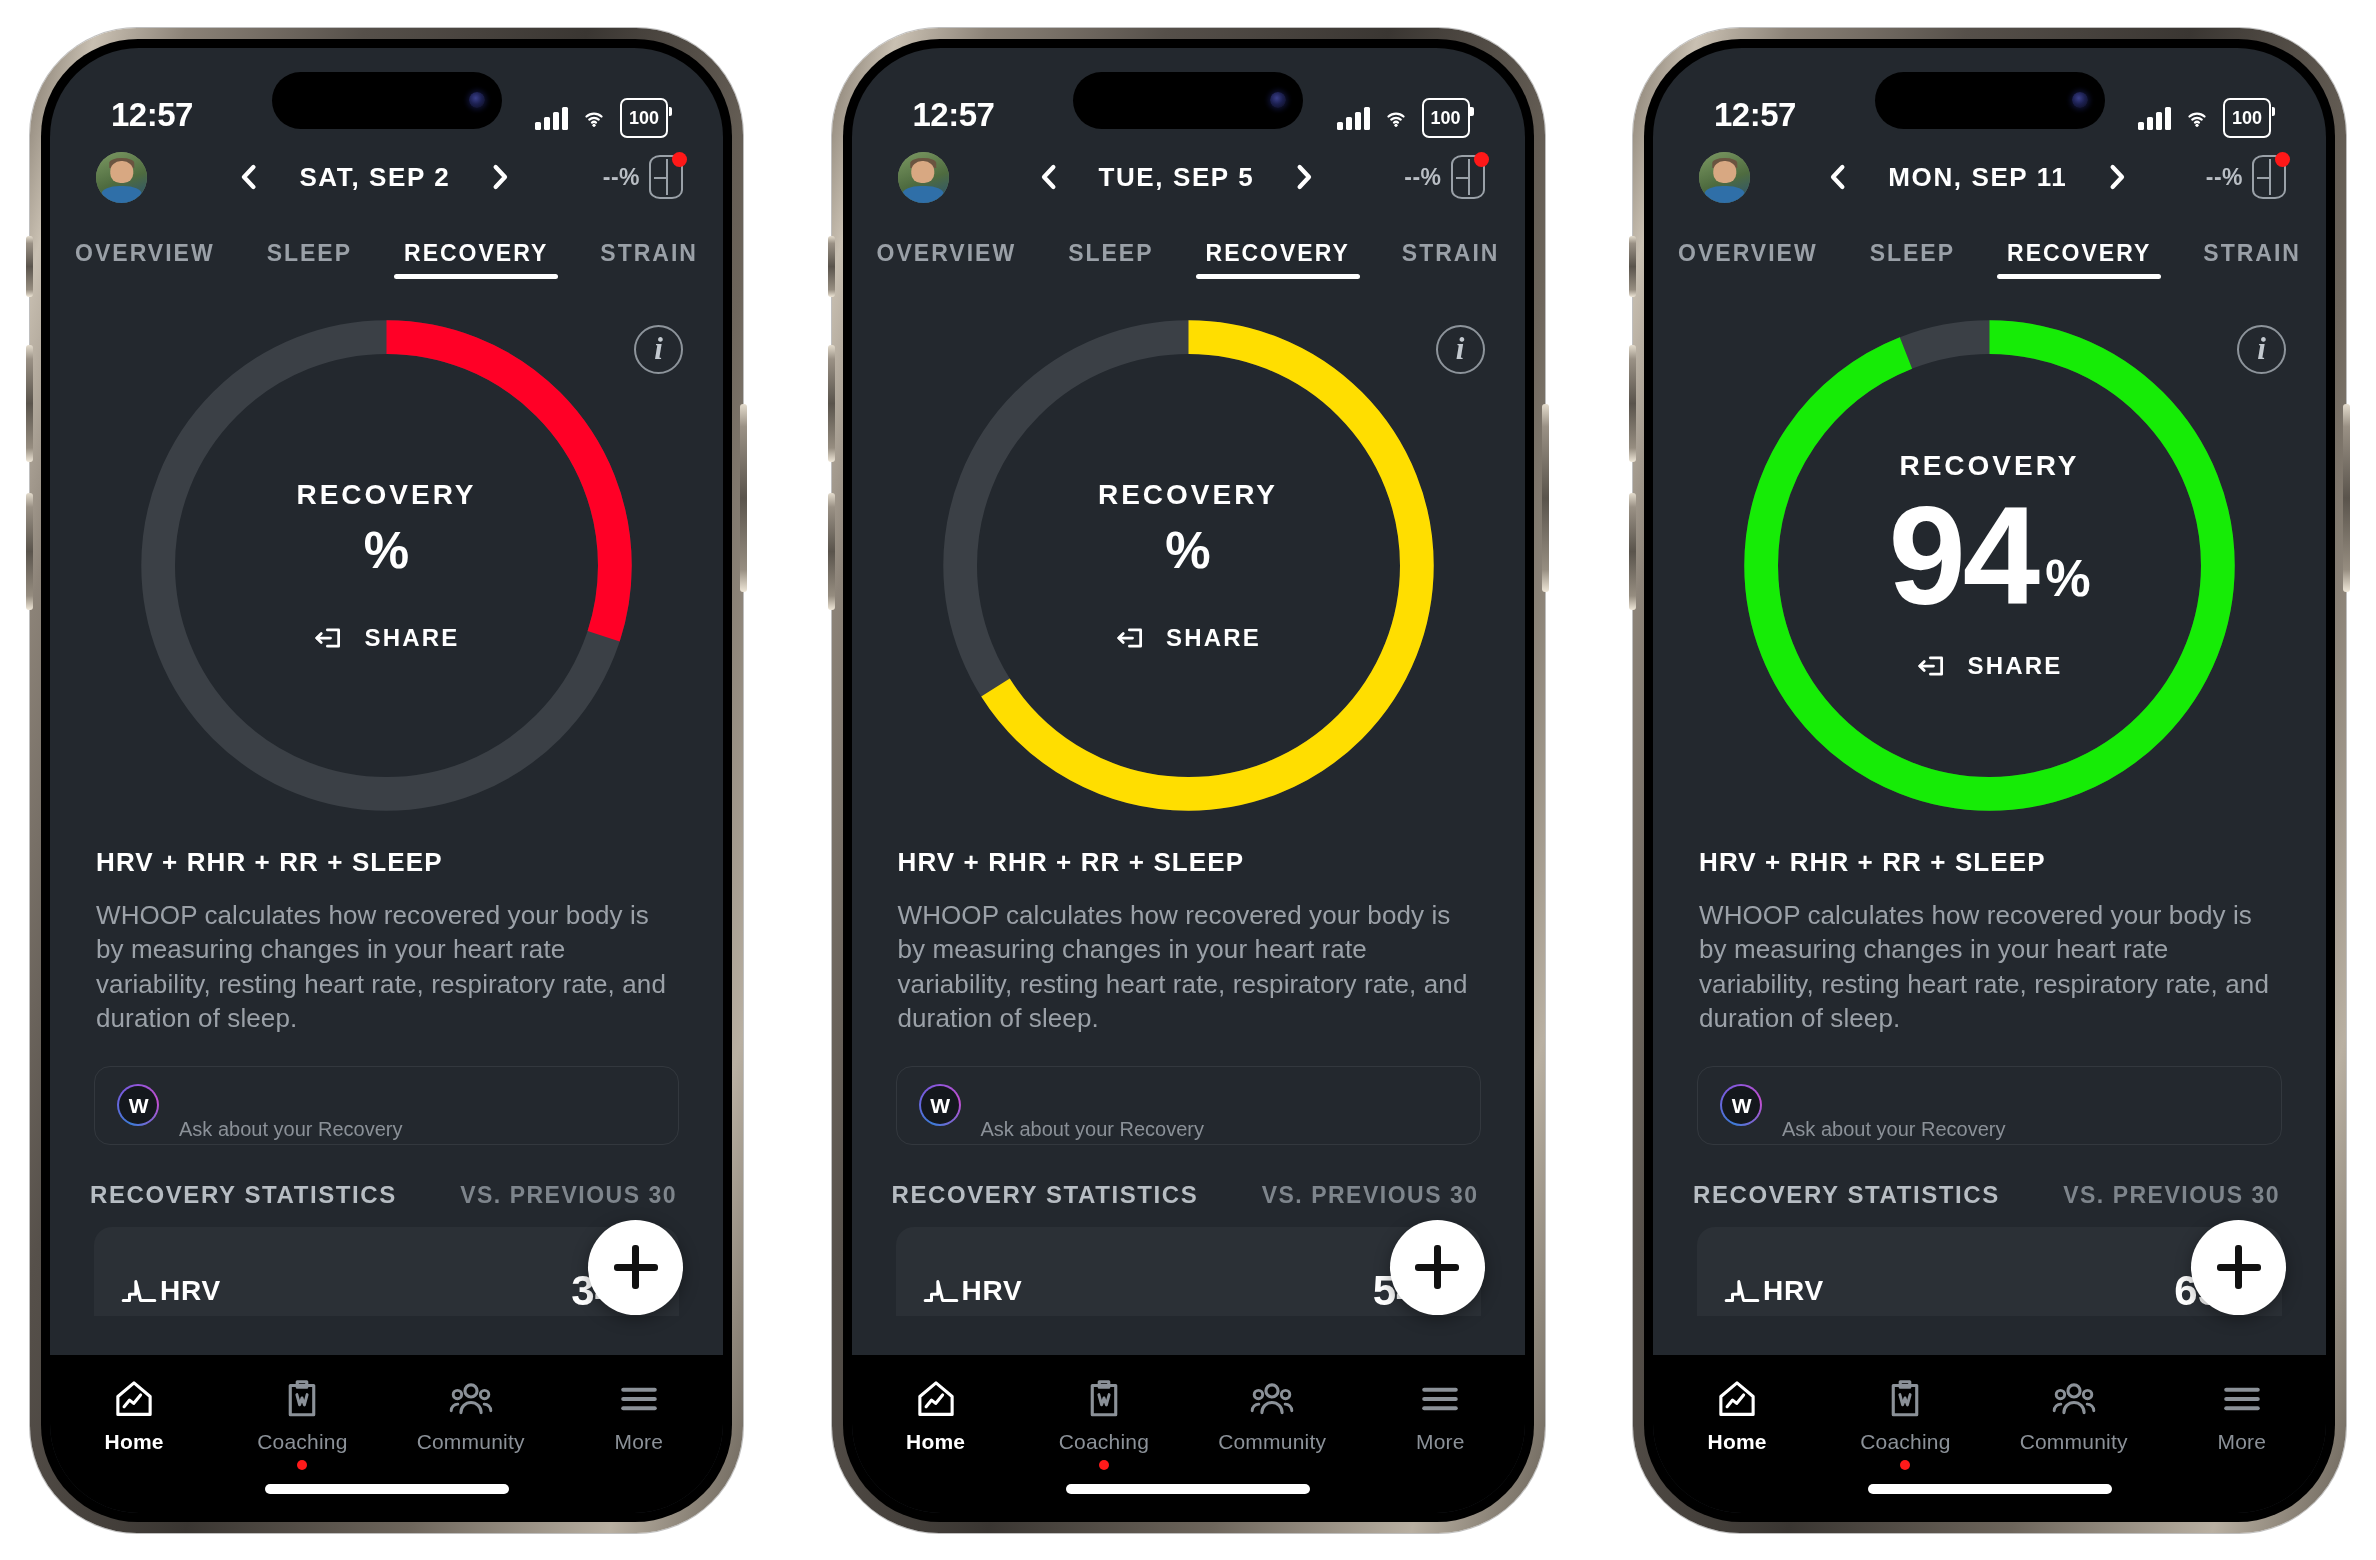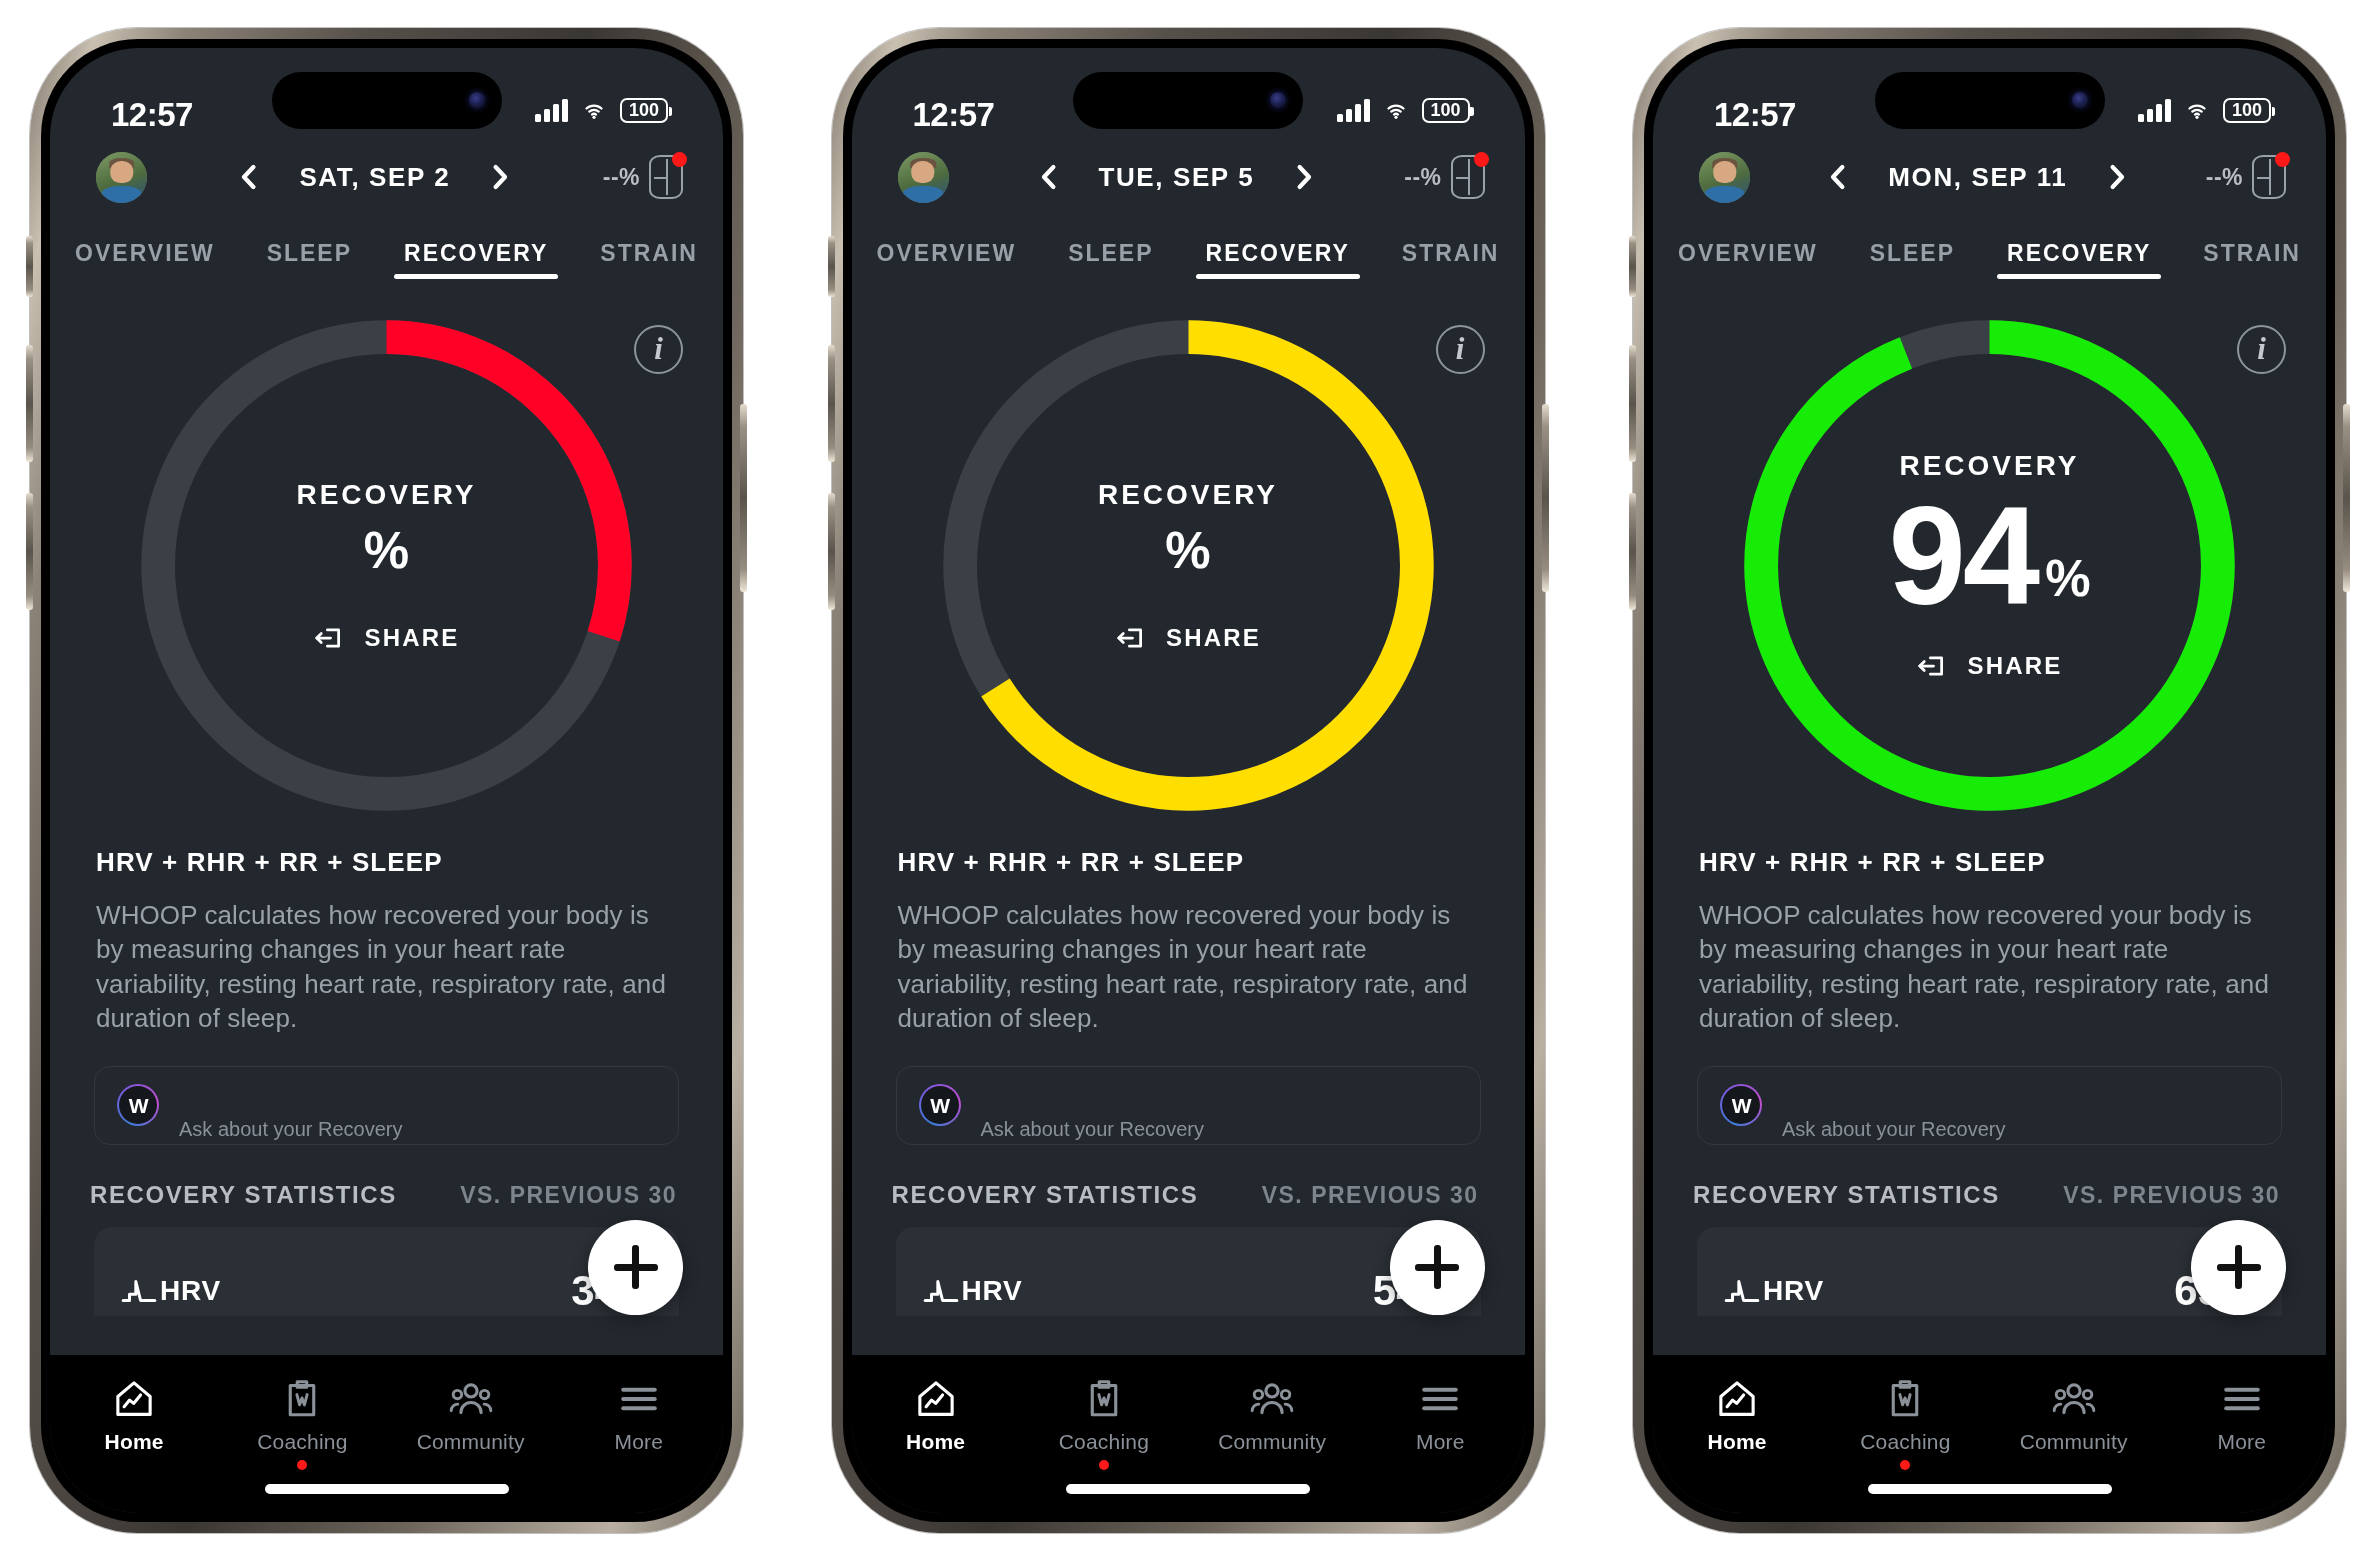--- a/index.html
+++ b/index.html
@@ -90,21 +90,21 @@
     padding-top: 4px;
   }
   .signal { display: flex; align-items: flex-end; gap: 3px; height: 24px; }
   .signal i { display: block; width: 6px; background: #fff; border-radius: 1.5px; }
   .signal i:nth-child(1) { height: 8px;  background: #fff; }
   .signal i:nth-child(2) { height: 13px; }
   .signal i:nth-child(3) { height: 18px; }
   .signal i:nth-child(4) { height: 23px; }
   .battery {
     position: relative;
-    width: 48px; height: 25px;
+    width: 48px; height: 40px;
     border: 2.6px solid #fff;
     border-radius: 7px;
     display: flex; align-items: center; justify-content: center;
   }
   .battery::after {
     content: "";
     position: absolute; right: -6px; top: 7px;
     width: 3.5px; height: 9px;
     background: #fff; border-radius: 0 2px 2px 0;
   }

